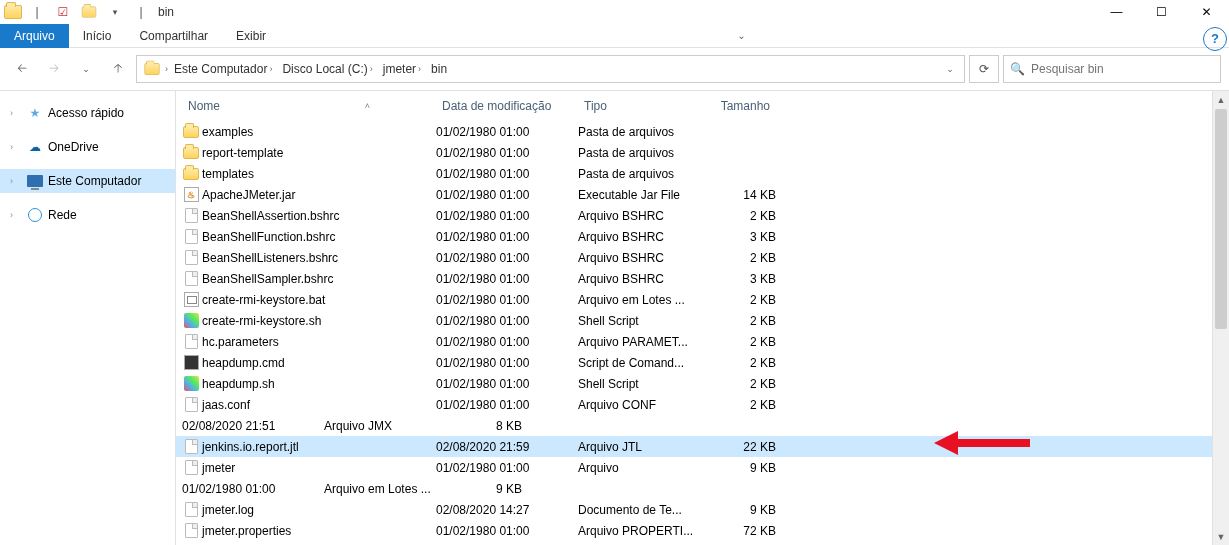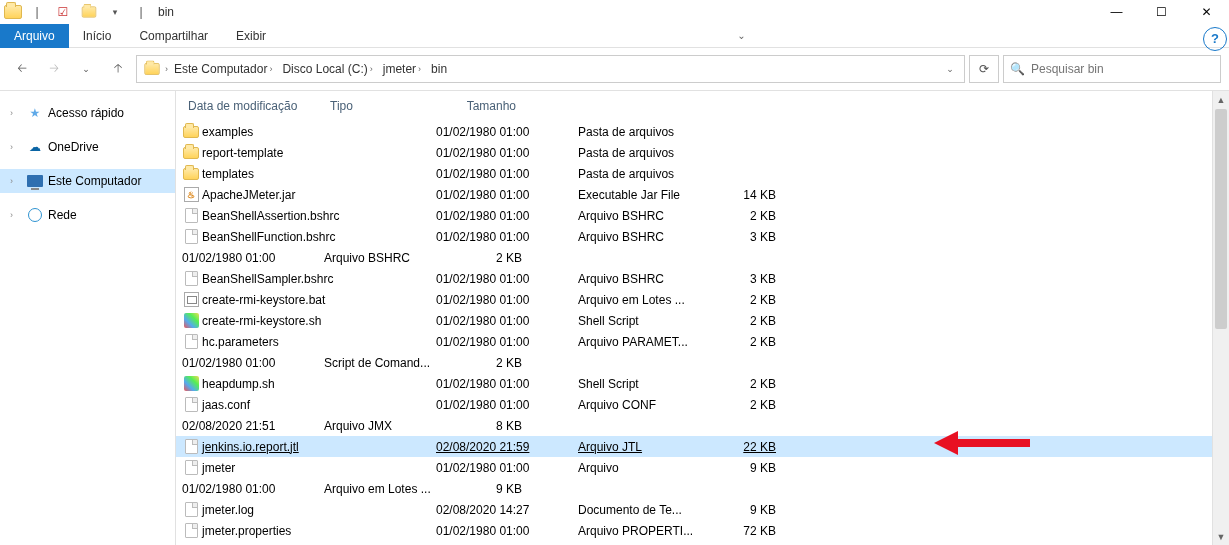--- a/index.html
+++ b/index.html
@@ -52,21 +52,21 @@
 .colhead { position:sticky; top:0; height:30px; display:flex; align-items:center; color:#4a6177; padding-left:6px;}
 .colhead .col { padding: 0 6px;}
 .col.name { width:254px; display:flex; align-items:center;}
 .col.date { width:142px;}
 .col.type { width:120px;}
 .col.size { width:78px; text-align:right;}
 .sortind { margin-left:auto; margin-right:60px; color:#888; font-size:9px;}
 
 .filelist { }
 .filerow { height:21px; display:flex; align-items:center; padding-left:6px; cursor:default;}
-.filerow.selected { background:#cce8ff;text-decoration:underline;}
+.filerow.selected { background:#cce8ff;}
 .filerow .col.name { display:flex; align-items:center; gap:2px;}
 .fileicon { width:18px; height:16px; display:flex; align-items:center; justify-content:center;}
 .fi-folder { width:16px; height:12px; background: linear-gradient(#ffe9a6,#ffd35a); border:1px solid #e0b84f; border-radius:2px; position:relative;}
 .fi-folder::before{content:"";position:absolute;top:-4px;left:1px;width:7px;height:4px;background:#ffe9a6;border:1px solid #e0b84f;border-bottom:none;border-radius:2px 2px 0 0;}
 .fi-file { width:13px; height:15px; border:1px solid #bbb; border-radius:1px; background:#fff; position:relative;}
 .fi-file::before{content:"";position:absolute;top:0;right:0;width:4px;height:4px;background:#eee;border-left:1px solid #bbb;border-bottom:1px solid #bbb;}
 .fi-jar { width:15px; height:15px; background:#fff; border:1px solid #aaa; display:flex; align-items:center; justify-content:center; color:#d97a00; font-size:9px; font-weight:bold;}
 .fi-bat { width:15px; height:15px; border:1px solid #aaa; background:#fff; position:relative;}
 .fi-bat::after{content:"";position:absolute;top:3px;left:2px;width:8px;height:6px;border:1px solid #888;}
 .fi-sh { width:15px; height:15px; background:linear-gradient(45deg,#e55,#5ae,#5e5,#ed5); border-radius:2px;}
@@ -170,20 +170,24 @@
       <span class="caret">›</span>
       <span class="icon">
           <span class="globe"></span>
         </span>
       <span>Rede</span>
     </div>
   </div>
 
   <div class="content">
     <div class="colhead">
+      <div class="col name">
+          <span>Nome</span>
+          <span class="sortind">˄</span>
+        </div>
       <div class="col date">Data de modificação</div>
       <div class="col type">Tipo</div>
       <div class="col size">Tamanho</div>
     </div>
     <div class="filelist" id="filelist">
         <div class="filerow">
           <div class="col name">
             <span class="fileicon">
               <span class="fi-folder"></span>
             </span>
@@ -242,20 +246,26 @@
             <span class="fileicon">
               <span class="fi-file"></span>
             </span>
             <span>BeanShellFunction.bshrc</span>
           </div>
           <div class="col date">01/02/1980 01:00</div>
           <div class="col type">Arquivo BSHRC</div>
           <div class="col size">3 KB</div>
         </div>
         <div class="filerow">
+          <div class="col name">
+            <span class="fileicon">
+              <span class="fi-file"></span>
+            </span>
+            <span>BeanShellListeners.bshrc</span>
+          </div>
           <div class="col date">01/02/1980 01:00</div>
           <div class="col type">Arquivo BSHRC</div>
           <div class="col size">2 KB</div>
         </div>
         <div class="filerow">
           <div class="col name">
             <span class="fileicon">
               <span class="fi-file"></span>
             </span>
             <span>BeanShellSampler.bshrc</span>
@@ -291,20 +301,26 @@
             <span class="fileicon">
               <span class="fi-file"></span>
             </span>
             <span>hc.parameters</span>
           </div>
           <div class="col date">01/02/1980 01:00</div>
           <div class="col type">Arquivo PARAMET...</div>
           <div class="col size">2 KB</div>
         </div>
         <div class="filerow">
+          <div class="col name">
+            <span class="fileicon">
+              <span class="fi-cmd"></span>
+            </span>
+            <span>heapdump.cmd</span>
+          </div>
           <div class="col date">01/02/1980 01:00</div>
           <div class="col type">Script de Comand...</div>
           <div class="col size">2 KB</div>
         </div>
         <div class="filerow">
           <div class="col name">
             <span class="fileicon">
               <span class="fi-sh"></span>
             </span>
             <span>heapdump.sh</span>

